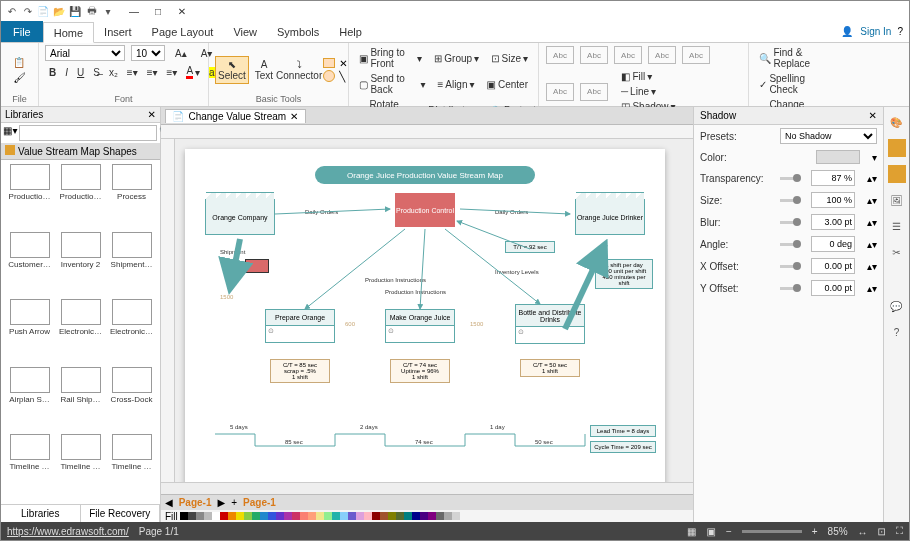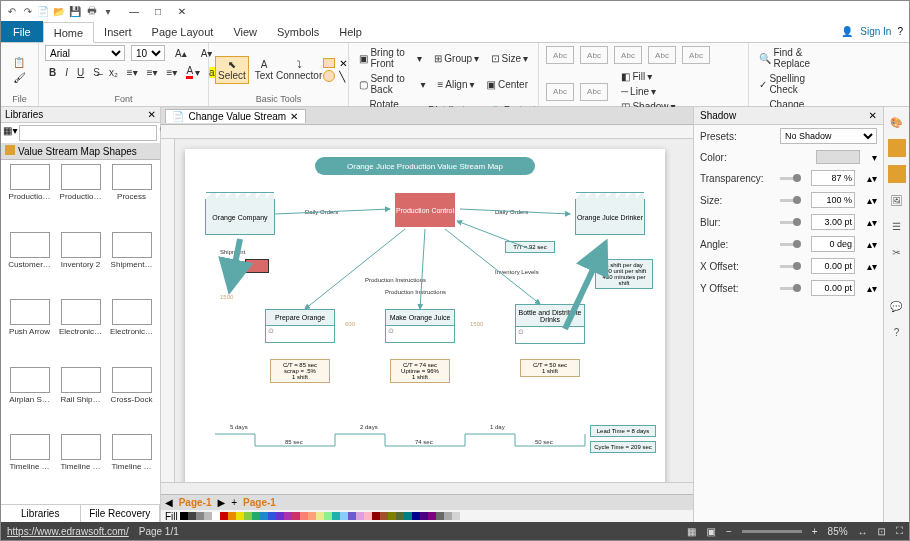--- a/index.html
+++ b/index.html
@@ -55,21 +55,21 @@
 .rightpanel .hdr{background:#eee;padding:3px 6px;font-size:11px;border-bottom:1px solid #ccc;display:flex;justify-content:space-between}
 .rightpanel .row{display:flex;align-items:center;padding:3px 6px;gap:12px}
 .rightpanel .row .lbl{width:68px;font-size:10px;color:#333}
 .rightpanel .row input[type=text]{width:44px;border:1px solid #bbb;height:16px;font-size:9px;text-align:right;padding:0 2px}
 .rightpanel .row .slider{flex:1;height:3px;background:#ccc;position:relative}
 .rightpanel .row .slider::after{content:"";position:absolute;width:8px;height:8px;border-radius:50%;background:#888;top:-3px;left:70%}
 .rightpanel select{border:1px solid #bbb;height:16px;font-size:9px;background:#fff}
 .statusbar{height:18px;background:#444;color:#ddd;display:flex;align-items:center;padding:0 6px;font-size:10px;gap:10px}
 .statusbar .spacer{flex:1}
 
-.titlebox{position:absolute;left:130px;top:8px;width:220px;height:18px;border-radius:9px;background:#5da9a9;color:#fff;font-size:8px;display:flex;align-items:center;justify-content:center}
+.titlebox{position:absolute;left:130px;top:17px;width:220px;height:18px;border-radius:9px;background:#5da9a9;color:#fff;font-size:8px;display:flex;align-items:center;justify-content:center}
 .factory{position:absolute;width:70px;height:36px;border:1px solid #5da9a9;background:#e9f3f3;font-size:7px;display:flex;align-items:center;justify-content:center;text-align:center}
 .factory::before{content:"";position:absolute;top:-8px;left:0;width:100%;height:8px;background:linear-gradient(135deg,transparent 4px,#e9f3f3 0) repeat-x;background-size:10px 8px;border-top:1px solid #5da9a9}
 .ctrl{position:absolute;width:60px;height:34px;background:#d96a6a;color:#fff;font-size:7px;display:flex;align-items:center;justify-content:center;text-align:center}
 .proc{position:absolute;width:70px;border:1px solid #5da9a9;background:#fff}
 .proc .ph{height:16px;background:#e9f3f3;border-bottom:1px solid #5da9a9;font-size:7px;display:flex;align-items:center;justify-content:center;text-align:center}
 .proc .pb{height:16px;font-size:7px;padding:1px 2px;color:#888}
 .databox{position:absolute;width:60px;border:1px solid #c9a979;background:#fdf6eb;font-size:6px;text-align:center;padding:2px}
 .truck{position:absolute;width:24px;height:14px;background:#d96a6a;border:1px solid #333}
 .note{position:absolute;font-size:6px;color:#333}
 .infobox{position:absolute;border:1px solid #5da9a9;background:#e9f3f3;font-size:6px;text-align:center;padding:2px}

